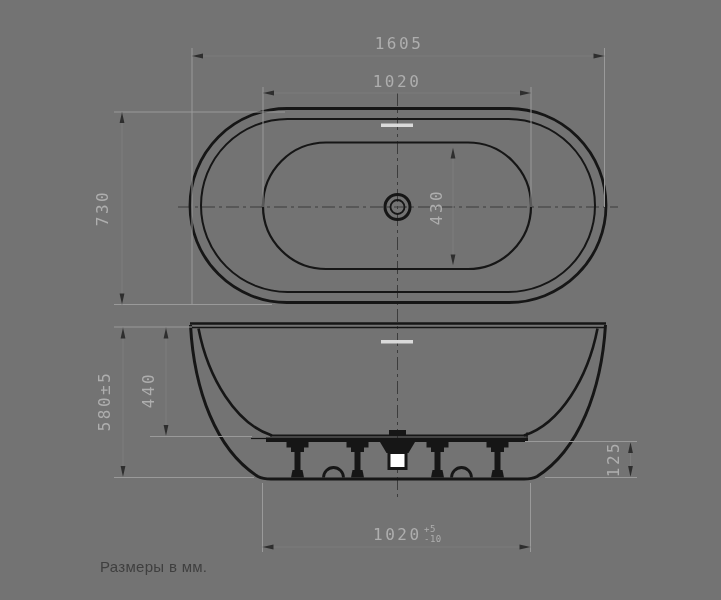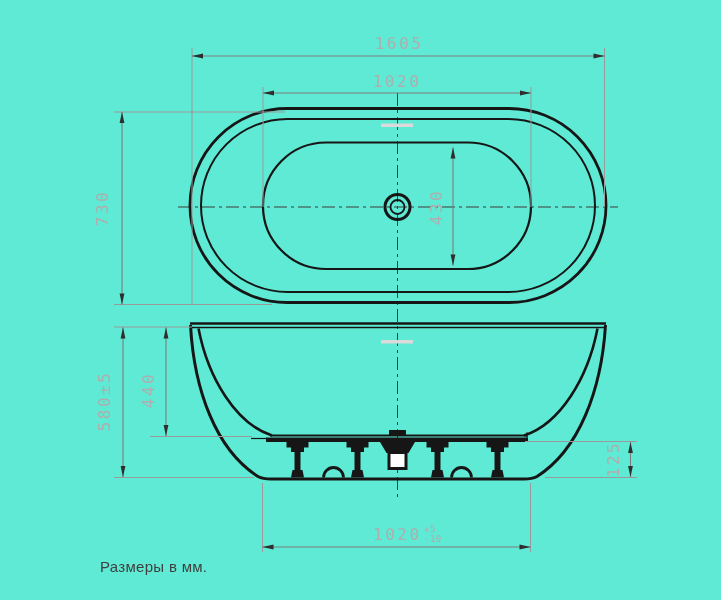--- a/index.html
+++ b/index.html
@@ -1,16 +1,16 @@
 <!DOCTYPE html>
 <html><head>
 <meta charset="utf-8">
 <style>
   html,body{margin:0;padding:0;background:#ffffff;width:721px;height:600px;overflow:hidden;}
-  #stage{position:relative;width:721px;height:600px;background:#5eead4;}
+  #stage{position:relative;width:721px;height:600px;background:#737373;}
   svg{display:block;}
   .outline{stroke:#161616;fill:none;}
   .fillpart{fill:#161616;stroke:none;}
   .extline{stroke:#9a9a9a;stroke-width:1;fill:none;}
   .dimline{stroke:#7d7d7d;stroke-width:1.1;fill:none;}
   .centerline{stroke:#3c3c3c;stroke-width:1;fill:none;stroke-dasharray:13 4 3 4;}
   .arrow{fill:#2e2e2e;stroke:none;}
   .dimtext{font-family:"DejaVu Sans Mono",monospace;font-size:16px;letter-spacing:2.5px;fill:#aeaeae;}
   .dimtext.small{font-size:9px;letter-spacing:0.5px;}
   .notetext{font-family:"Liberation Sans",sans-serif;font-size:15px;fill:#3f3f3f;letter-spacing:0.3px;}

